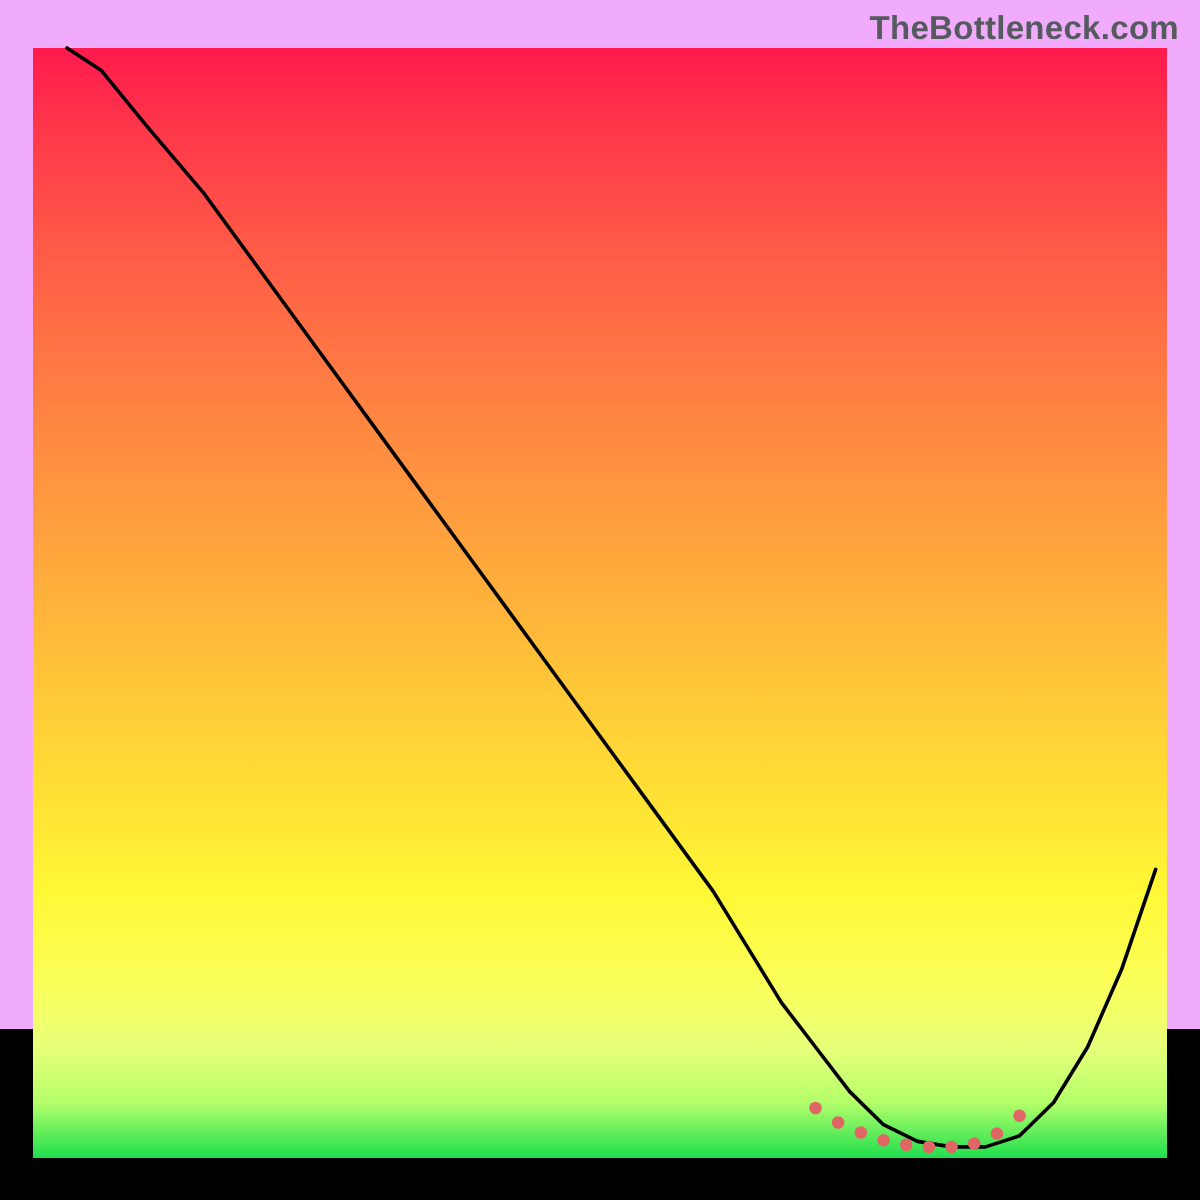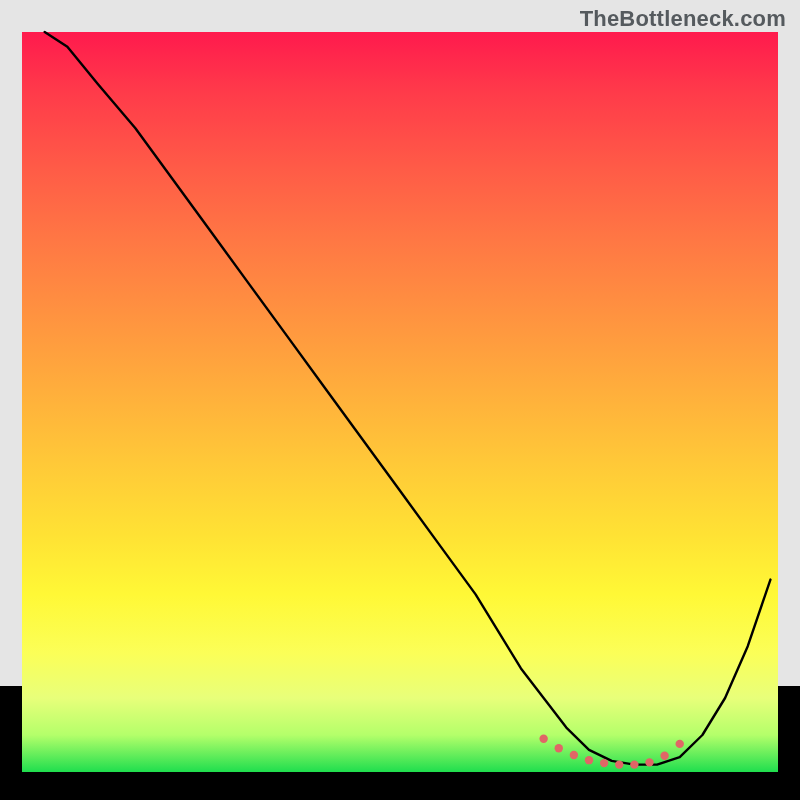--- a/index.html
+++ b/index.html
@@ -8,21 +8,21 @@
     width: 800px;
     height: 800px;
     background: #000;
     overflow: hidden;
     font-family: Arial, Helvetica, sans-serif;
   }
   .frame {
     position: relative;
     width: 800px;
     height: 686px;
-    background: #e5e5e5;
+    background: #f0abfc;
   }
   .attribution {
     position: absolute;
     top: 6px;
     right: 14px;
     color: #555a5e;
     font-size: 22px;
     font-weight: 600;
     letter-spacing: 0.2px;
     user-select: none;

